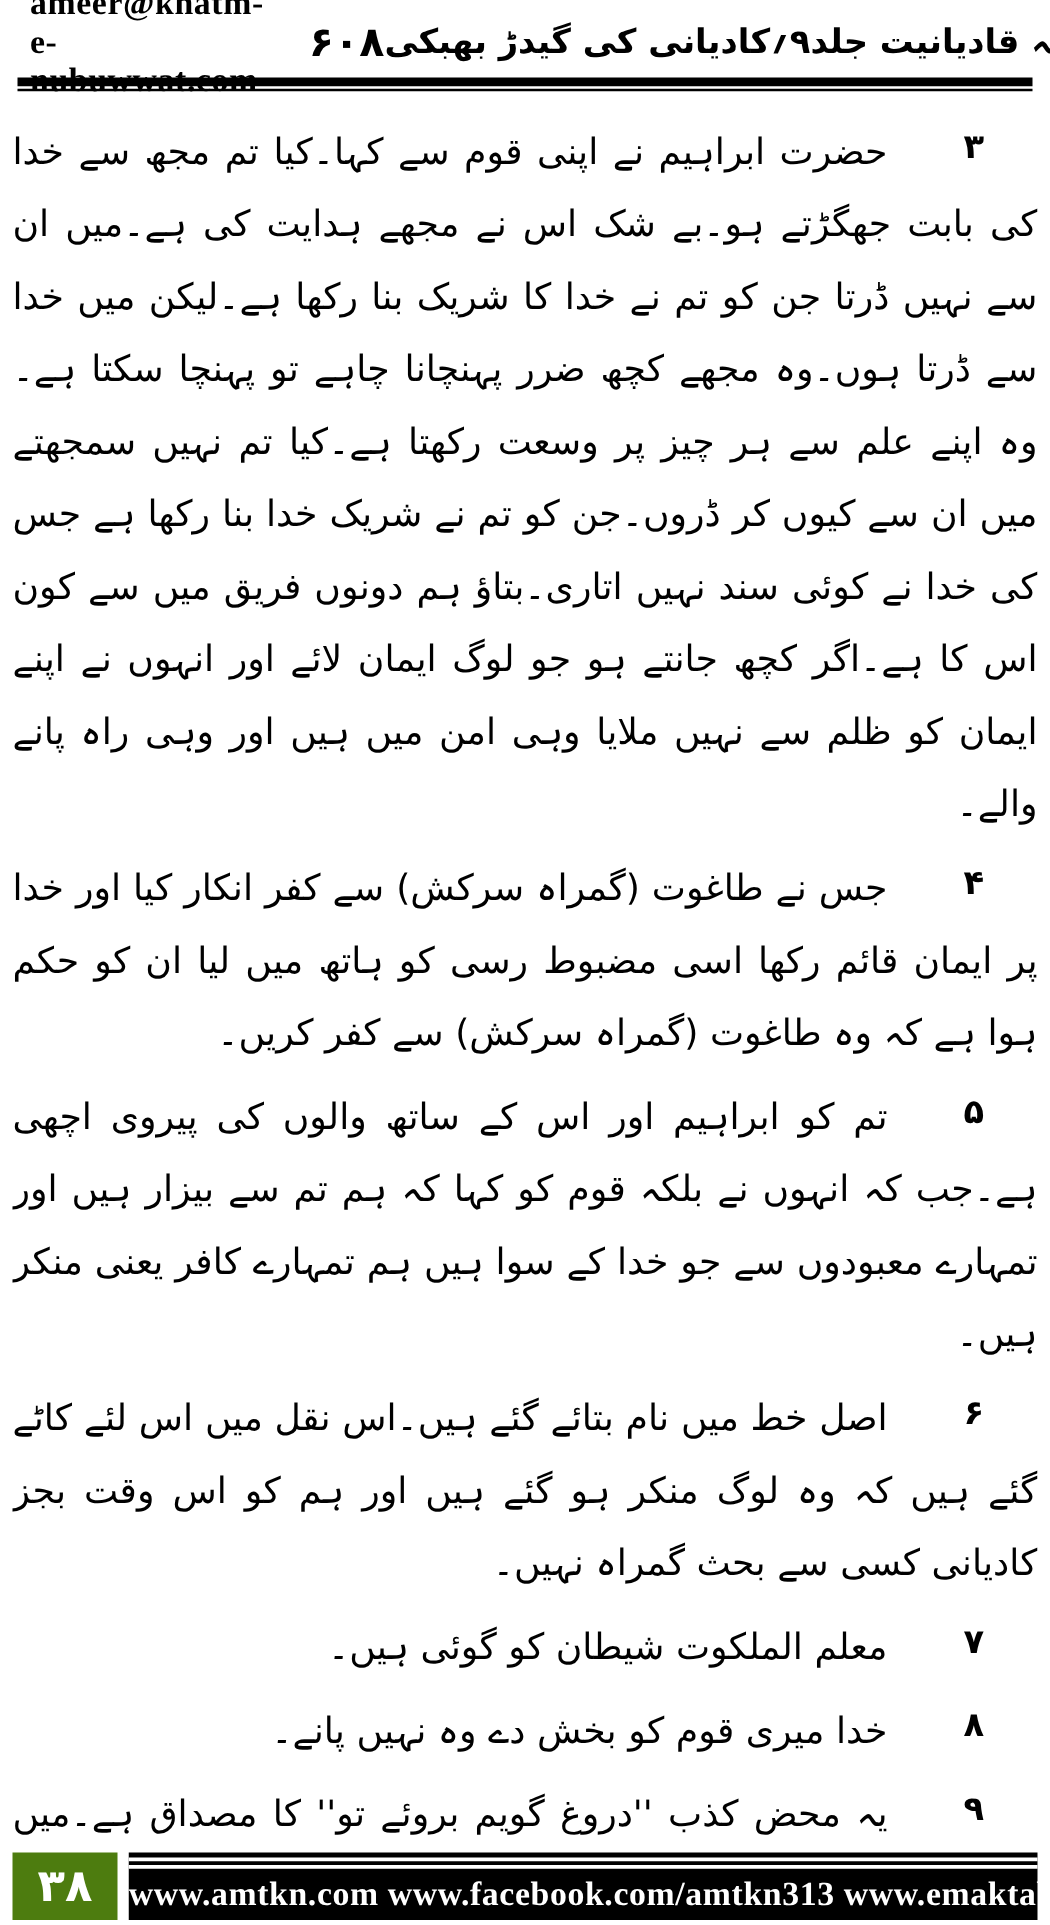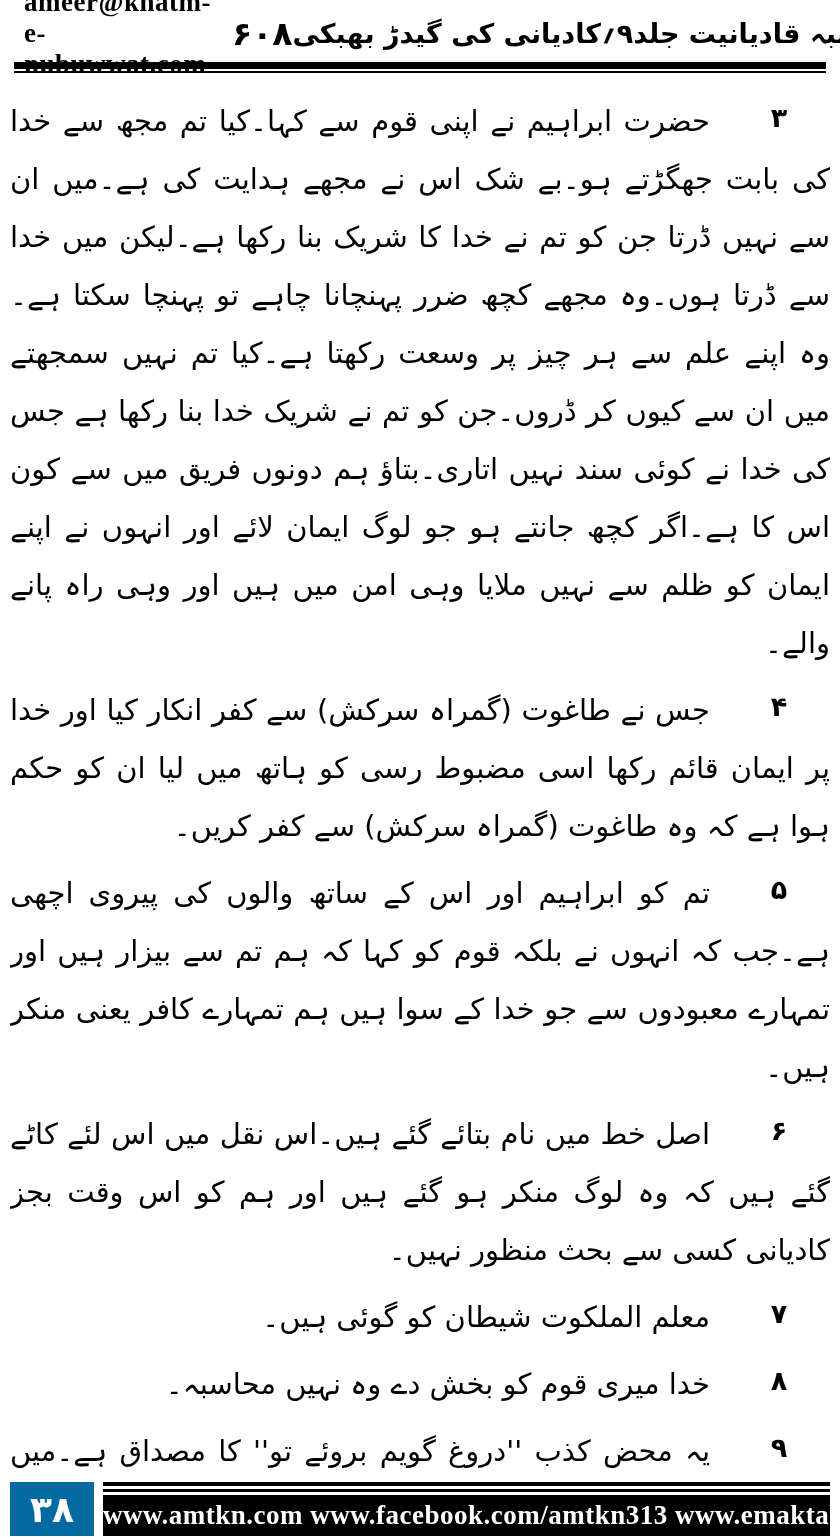--- a/index.html
+++ b/index.html
@@ -5,21 +5,21 @@
   html,body{margin:0;padding:0;background:#888;}
   .page{
     position:relative;width:840px;height:1540px;margin:0 auto;
     background:#ffffff;color:#000;overflow:hidden;
     font-family:"Liberation Serif", serif;
   }
   
   .header{position:absolute;top:10px;left:24px;right:14px;height:46px;
           display:flex;align-items:center;}
   .email{font-weight:bold;font-size:27px;letter-spacing:.5px;}
-  .pagenum{font-weight:bold;font-size:33px;margin-left:21px;
+  .pagenum{font-weight:bold;font-size:33px;margin-left:36px;
            font-family:"DejaVu Sans", sans-serif;}
   .booktitle{margin-left:auto;direction:rtl;font-weight:bold;font-size:27px;
              font-family:"DejaVu Sans", sans-serif;white-space:nowrap;}
   .rule{position:absolute;top:62px;left:14px;right:14px;}
   .rule .thick{height:7px;background:#000;}
   .rule .thin{height:2px;background:#000;margin-top:2px;}
   
   .content{position:absolute;top:92px;left:10px;right:10px;bottom:64px;overflow:hidden;}
   .item{position:relative;margin-bottom:9px;}
   .num{
@@ -28,21 +28,21 @@
     font-family:"DejaVu Sans", sans-serif;
   }
   .txt{
     direction:rtl;unicode-bidi:embed;text-align:justify;
     font-size:29px;line-height:58px;text-indent:120px;
     font-family:"DejaVu Sans", sans-serif;
   }
   
   .footer{position:absolute;left:10px;right:10px;bottom:4px;height:54px;display:flex;}
   .badge{
-    width:84px;background:#0369a1;color:#fff;display:flex;align-items:center;
+    width:84px;background:#4d7c0f;color:#fff;display:flex;align-items:center;
     justify-content:center;font-size:36px;font-weight:bold;direction:rtl;
     font-family:"DejaVu Sans", sans-serif;
   }
   .bar{flex:1;margin-left:9px;background:#000;position:relative;}
   .stripe{position:absolute;left:0;right:0;height:3px;background:#fff;}
   .stripe.s1{top:4px;}
   .stripe.s2{top:10px;}
   .links{
     position:absolute;left:0;right:0;bottom:5px;text-align:center;color:#fff;
     font-weight:bold;font-size:27px;letter-spacing:.5px;
@@ -77,31 +77,31 @@
       <div class="txt">جس نے طاغوت (گمراہ سرکش) سے کفر انکار کیا اور خدا پر ایمان قائم رکھا اسی مضبوط رسی کو ہاتھ میں لیا ان کو حکم ہوا ہے کہ وہ طاغوت (گمراہ سرکش) سے کفر کریں۔</div>
     </div>
 
     <div class="item">
       <span class="num">۵</span>
       <div class="txt">تم کو ابراہیم اور اس کے ساتھ والوں کی پیروی اچھی ہے۔جب کہ انہوں نے بلکہ قوم کو کہا کہ ہم تم سے بیزار ہیں اور تمہارے معبودوں سے جو خدا کے سوا ہیں ہم تمہارے کافر یعنی منکر ہیں۔</div>
     </div>
 
     <div class="item">
       <span class="num">۶</span>
-      <div class="txt">اصل خط میں نام بتائے گئے ہیں۔اس نقل میں اس لئے کاٹے گئے ہیں کہ وہ لوگ منکر ہو گئے ہیں اور ہم کو اس وقت بجز کادیانی کسی سے بحث منظور نہیں۔</div>
+      <div class="txt">اصل خط میں نام بتائے گئے ہیں۔اس نقل میں اس لئے کاٹے گئے ہیں کہ وہ لوگ منکر ہو گئے ہیں اور ہم کو اس وقت بجز کادیانی کسی سے بحث گمراہ نہیں۔</div>
     </div>
 
     <div class="item">
       <span class="num">۷</span>
       <div class="txt">معلم الملکوت شیطان کو گوئی ہیں۔</div>
     </div>
 
     <div class="item">
       <span class="num">۸</span>
-      <div class="txt">خدا میری قوم کو بخش دے وہ نہیں محاسبہ۔</div>
+      <div class="txt">خدا میری قوم کو بخش دے وہ نہیں پانے۔</div>
     </div>
 
     <div class="item">
       <span class="num">۹</span>
       <div class="txt">یہ محض کذب ''دروغ گویم بروئے تو'' کا مصداق ہے۔میں نے اس پیشین گوئی کے سچا ہونے پر آپ کو ملہم ماننے کا اقرار نہیں کیا بلکہ اس پیشین گوئی کے الہام ثابت ہونے پر ملہم ماننے کا اقرار کیا ہے۔</div>
     </div>
 
   </div>
 
   <div class="footer">

